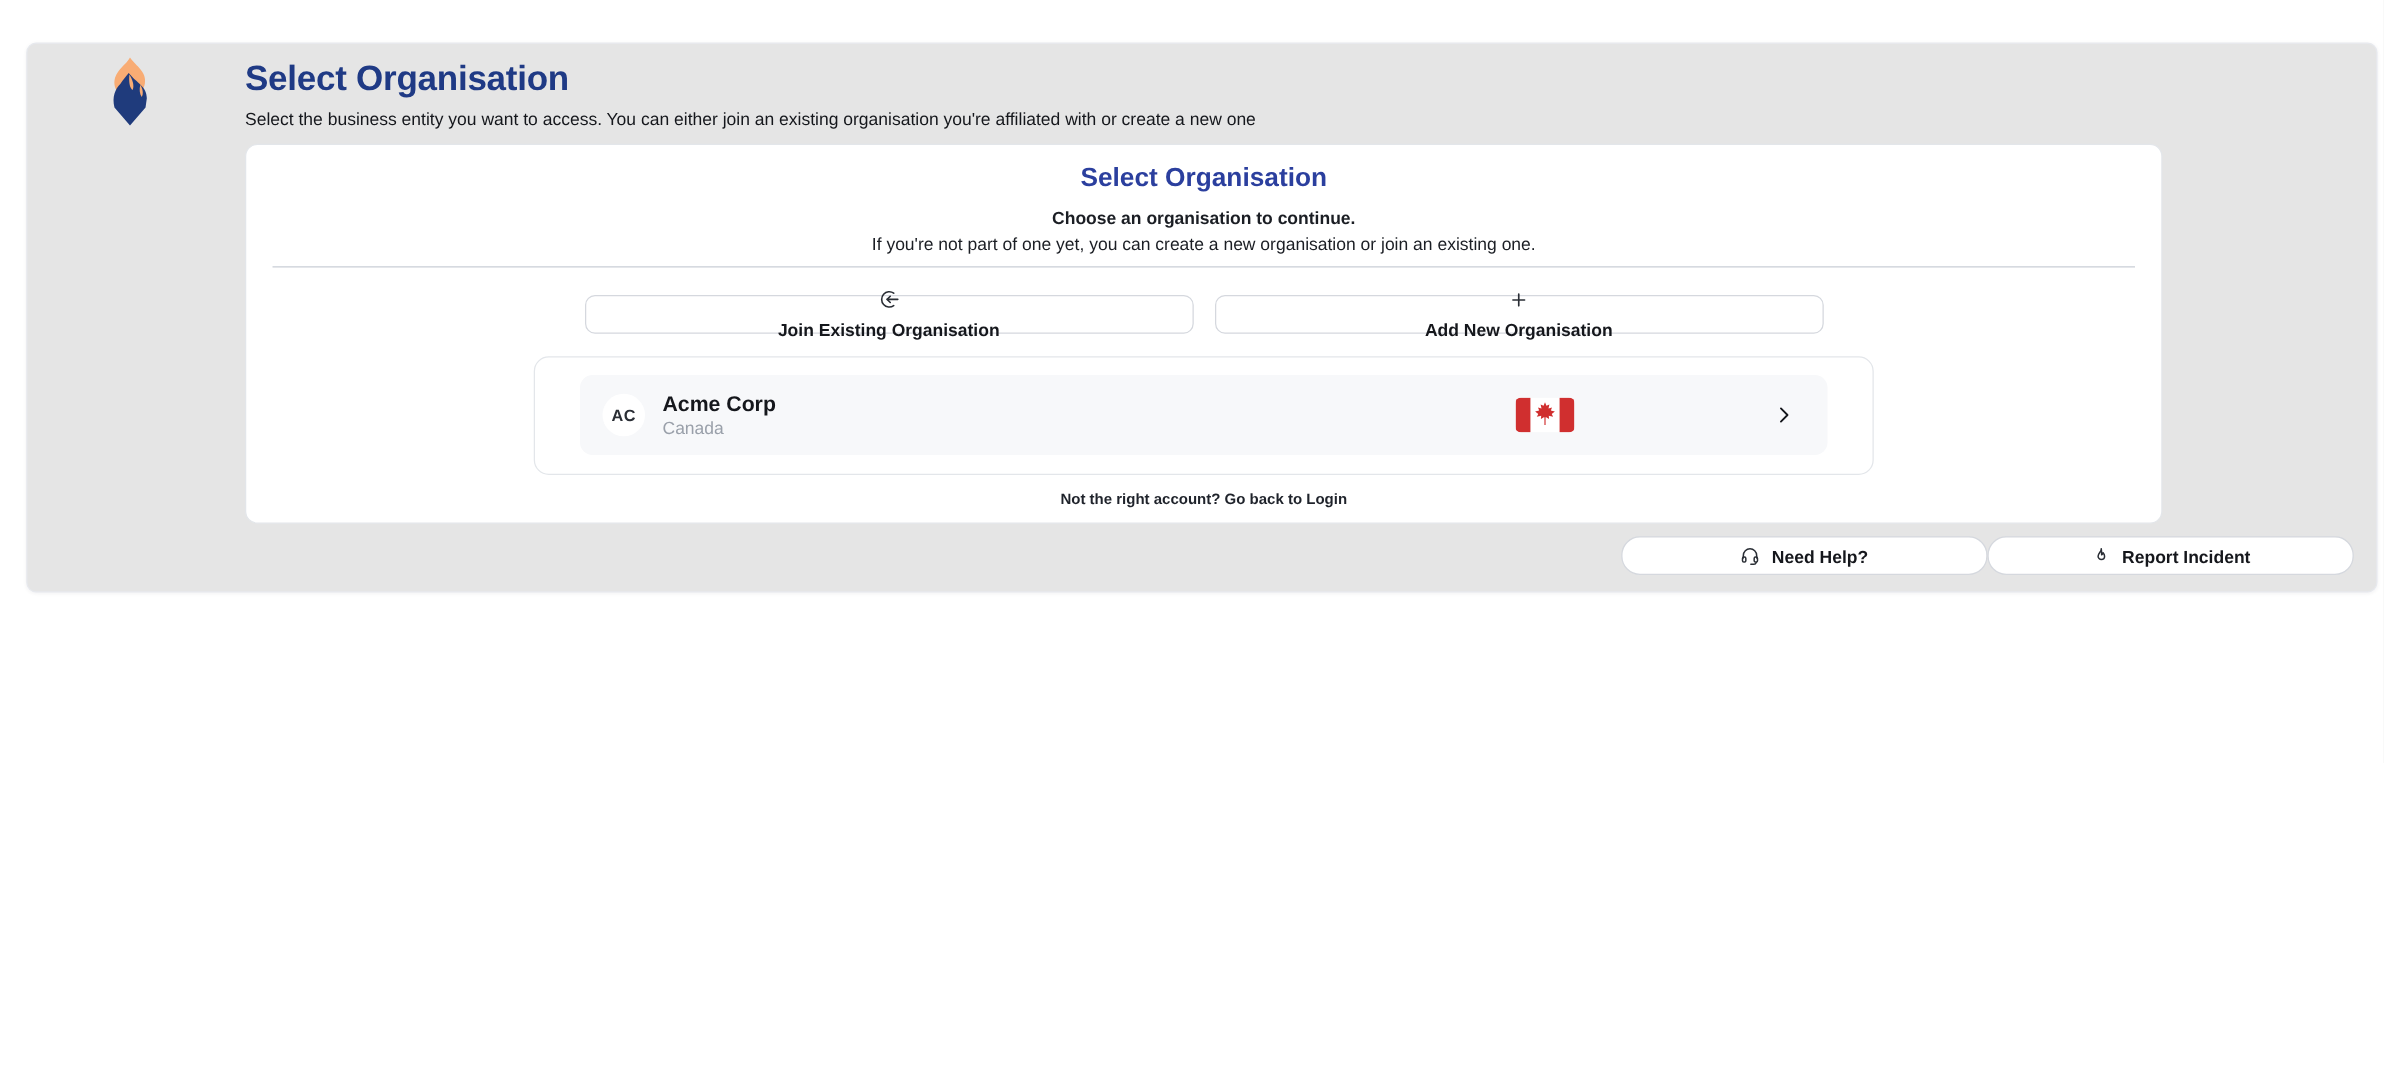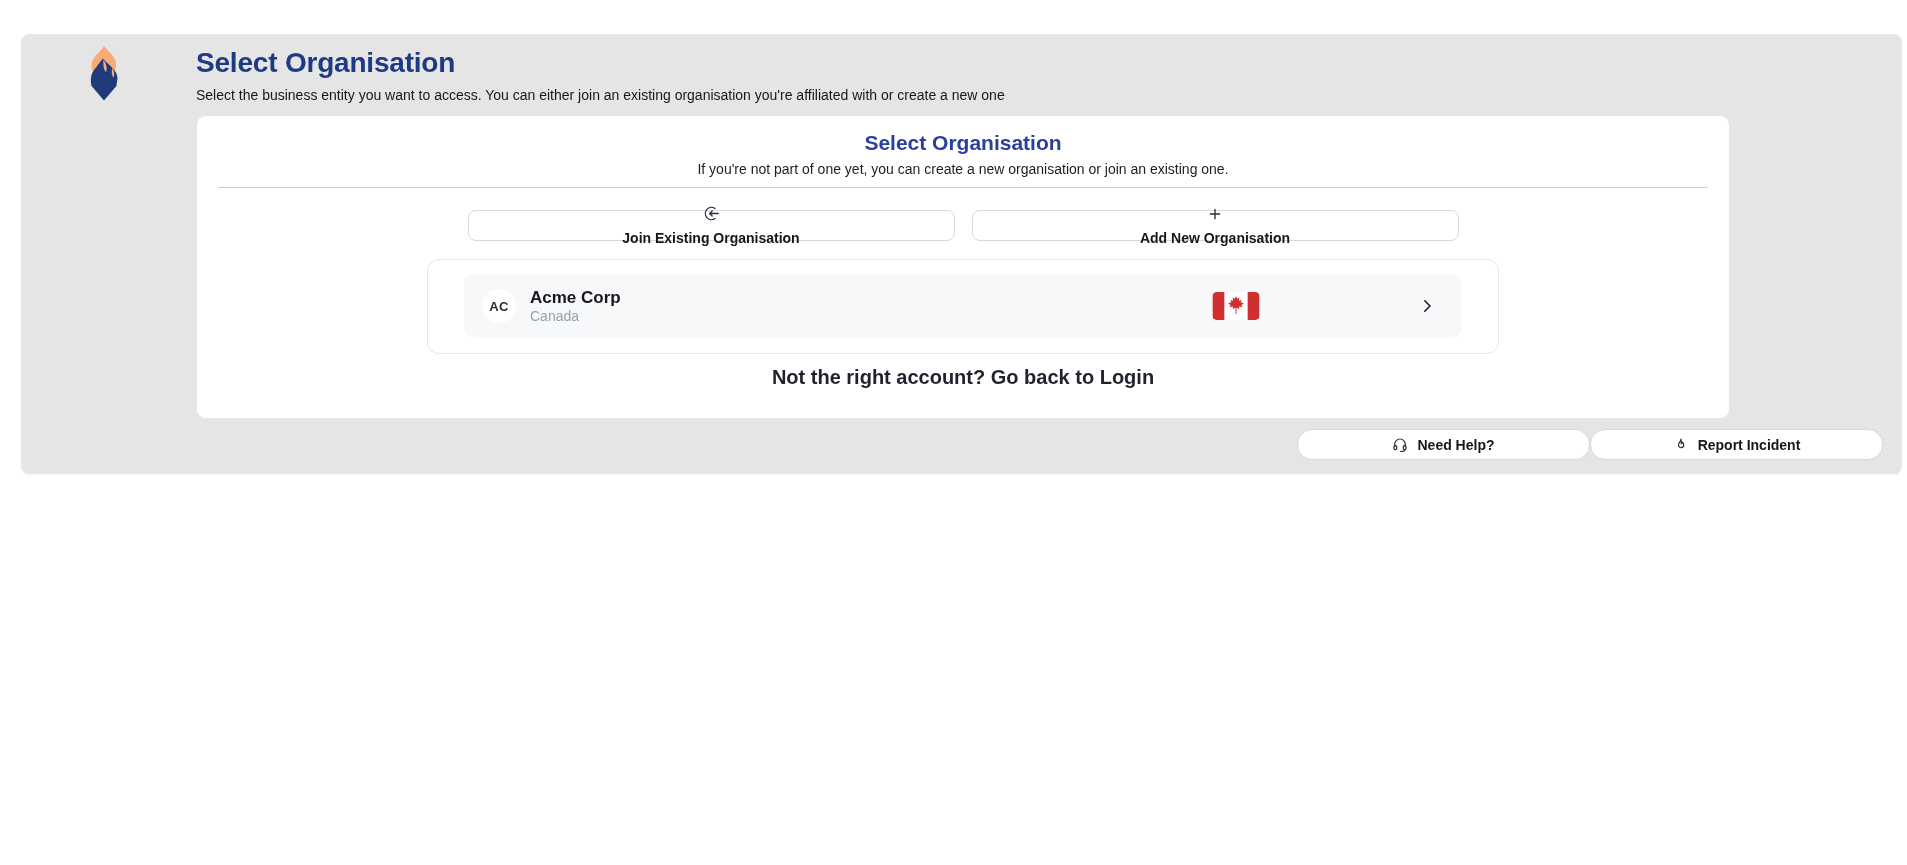--- a/index.html
+++ b/index.html
@@ -76,21 +76,21 @@
   }
   .org-name { font-size: 17px; line-height: 19px; font-weight: 700; color: #15171c; }
   .org-country { font-size: 14px; line-height: 18px; color: #9aa0aa; }
   .org-spacer { flex: 1 1 auto; }
   .flag { width: 48px; height: 28px; border-radius: 5px; overflow: hidden; flex: 0 0 auto; }
   .flag svg { display: block; }
   .chev-gap { width: 158px; flex: 0 0 auto; }
   .chevron { flex: 0 0 auto; }
 
   .footer-link {
-    margin-top: 12px; font-size: 20px; font-weight: 700; color: #1f232b;
+    margin-top: 12px; font-size: 12px; font-weight: 700; color: #1f232b;
     cursor: pointer; display: inline-block;
   }
 
   .bottom-actions { position: absolute; right: 18px; top: 394px; display: flex; }
   .pill-btn {
     width: 293px; height: 31px;
     background: #fff; border: 1px solid #d5d8de; border-radius: 15px;
     display: inline-flex; align-items: center; justify-content: center; gap: 9px;
     font-family: inherit; font-size: 14px; font-weight: 700; color: #15171c;
     cursor: pointer; padding: 0;
@@ -108,20 +108,21 @@
     <path fill="#f8ac74" d="M28 22 C30 25.5 30.5 29 29 31.5 C27.5 29 27 25.5 28 22 Z"></path>
   </svg>
 
   <div class="header-text">
     <h1 class="page-title">Select Organisation</h1>
     <p class="page-subtitle">Select the business entity you want to access. You can either join an existing organisation you're affiliated with or create a new one</p>
   </div>
 
   <div class="inner-card">
     <h2 class="panel-heading">Select Organisation</h2>
+    <p class="instruction-primary">Choose an organisation to continue.</p>
     <p class="instruction-secondary">If you're not part of one yet, you can create a new organisation or join an existing one.</p>
     <hr class="divider">
 
     <div class="actions">
       <button class="action-btn">
         <svg width="17" height="17" viewBox="0 0 24 24" fill="none" stroke="#2a2e35" stroke-width="1.8" stroke-linecap="round" stroke-linejoin="round" aria-hidden="true">
           <path d="M16.9 5 A8.6 8.6 0 1 0 16.9 19"></path>
           <path d="M21.5 12 H9.5"></path>
           <path d="M13 8.5 L9.5 12 L13 15.5"></path>
         </svg>

